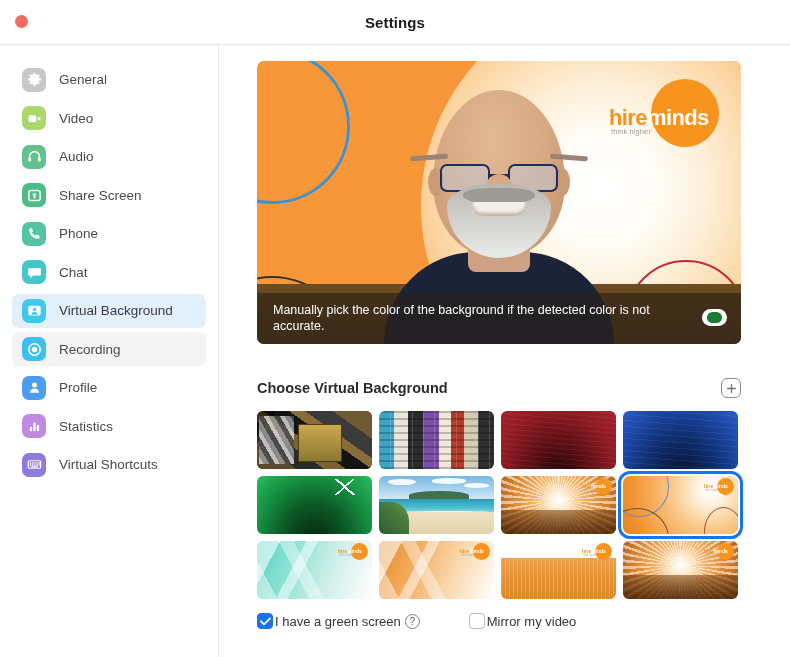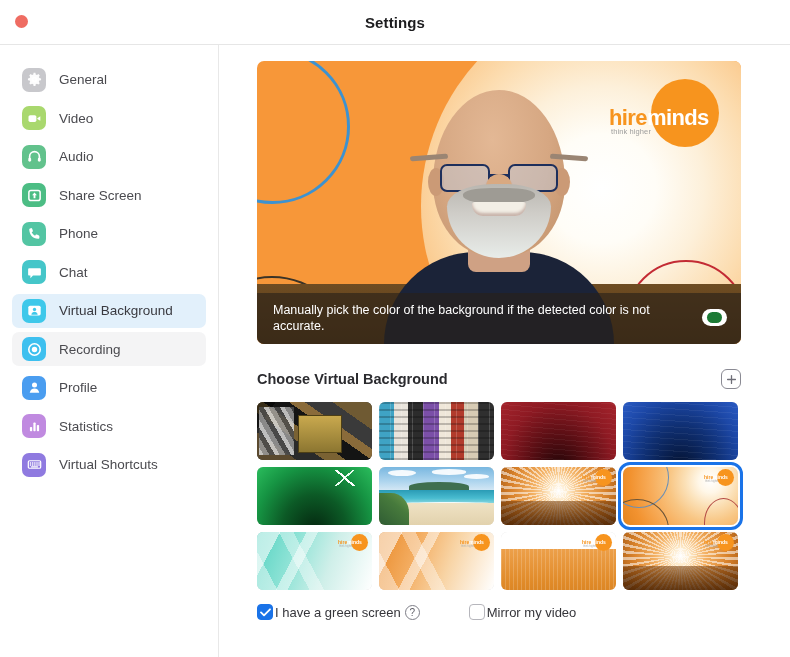--- a/index.html
+++ b/index.html
@@ -212,21 +212,21 @@
     flex: 0 0 25px;
   }
   .color-swatch i {
     display: block; width: 15px; height: 11px; border-radius: 6px;
     background: #1c7a35;
   }
 
   
   .sec-head {
     display: flex; align-items: center; justify-content: space-between;
-    margin-top: 25px; margin-bottom: 13px;
+    margin-top: 34px; margin-bottom: 13px;
     width: 484px;
   }
   .sec-title { font-size: 14.5px; font-weight: bold; color: #2b2b2f; }
   .add-btn {
     width: 20px; height: 20px; border-radius: 6px;
     border: 1.3px solid #8a8a93;
     display: flex; align-items: center; justify-content: center;
     color: #6f6f78; cursor: pointer;
   }
   .add-btn svg { display: block; }

